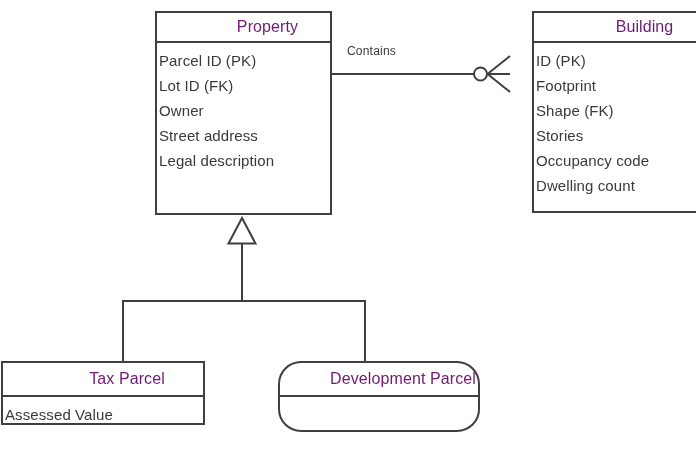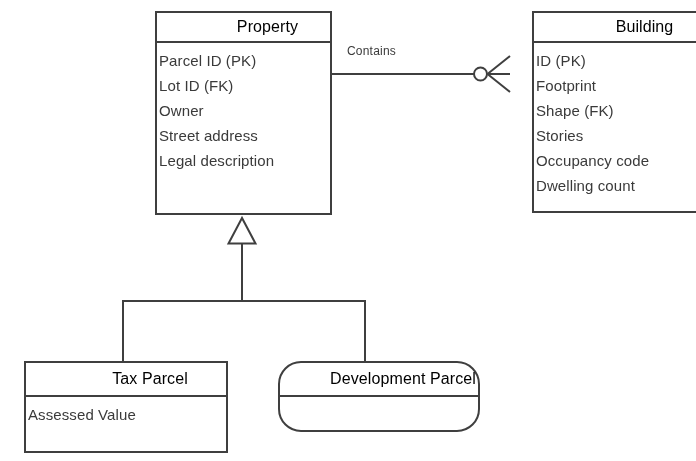--- a/index.html
+++ b/index.html
@@ -28,21 +28,21 @@
     position: absolute;
     box-sizing: border-box;
     border: 2px solid #3f3f3f;
     background: #ffffff;
   }
   .entity-title {
     box-sizing: border-box;
     border-bottom: 2px solid #3f3f3f;
     text-align: center;
     font-size: 16px;
-    color: #000000;
+    color: #701a75;
     letter-spacing: 0.1px;
     display: flex;
     align-items: center;
     justify-content: center;
     padding-left: 48px;
   }
   .entity-title.h30 { height: 30px; }
   .entity-title.h33 { height: 34px; }
   .entity-attrs {
     padding: 5px 6px 0 2px;
@@ -98,21 +98,21 @@
     <div class="entity-attrs">
       <div>ID (PK)</div>
       <div>Footprint</div>
       <div>Shape (FK)</div>
       <div>Stories</div>
       <div>Occupancy code</div>
       <div>Dwelling count</div>
     </div>
   </div>
 
-  <div class="entity" style="left:24px; top:361px; width:204px; height:92px;">
+  <div class="entity" style="left:1px; top:361px; width:204px; height:64px;">
     <div class="entity-title h33">Tax Parcel</div>
     <div class="entity-attrs">
       <div>Assessed Value</div>
     </div>
   </div>
 
   <div class="entity" style="left:278px; top:361px; width:202px; height:71px;border-radius:23px;">
     <div class="entity-title h33">Development Parcel</div>
   </div>
 

